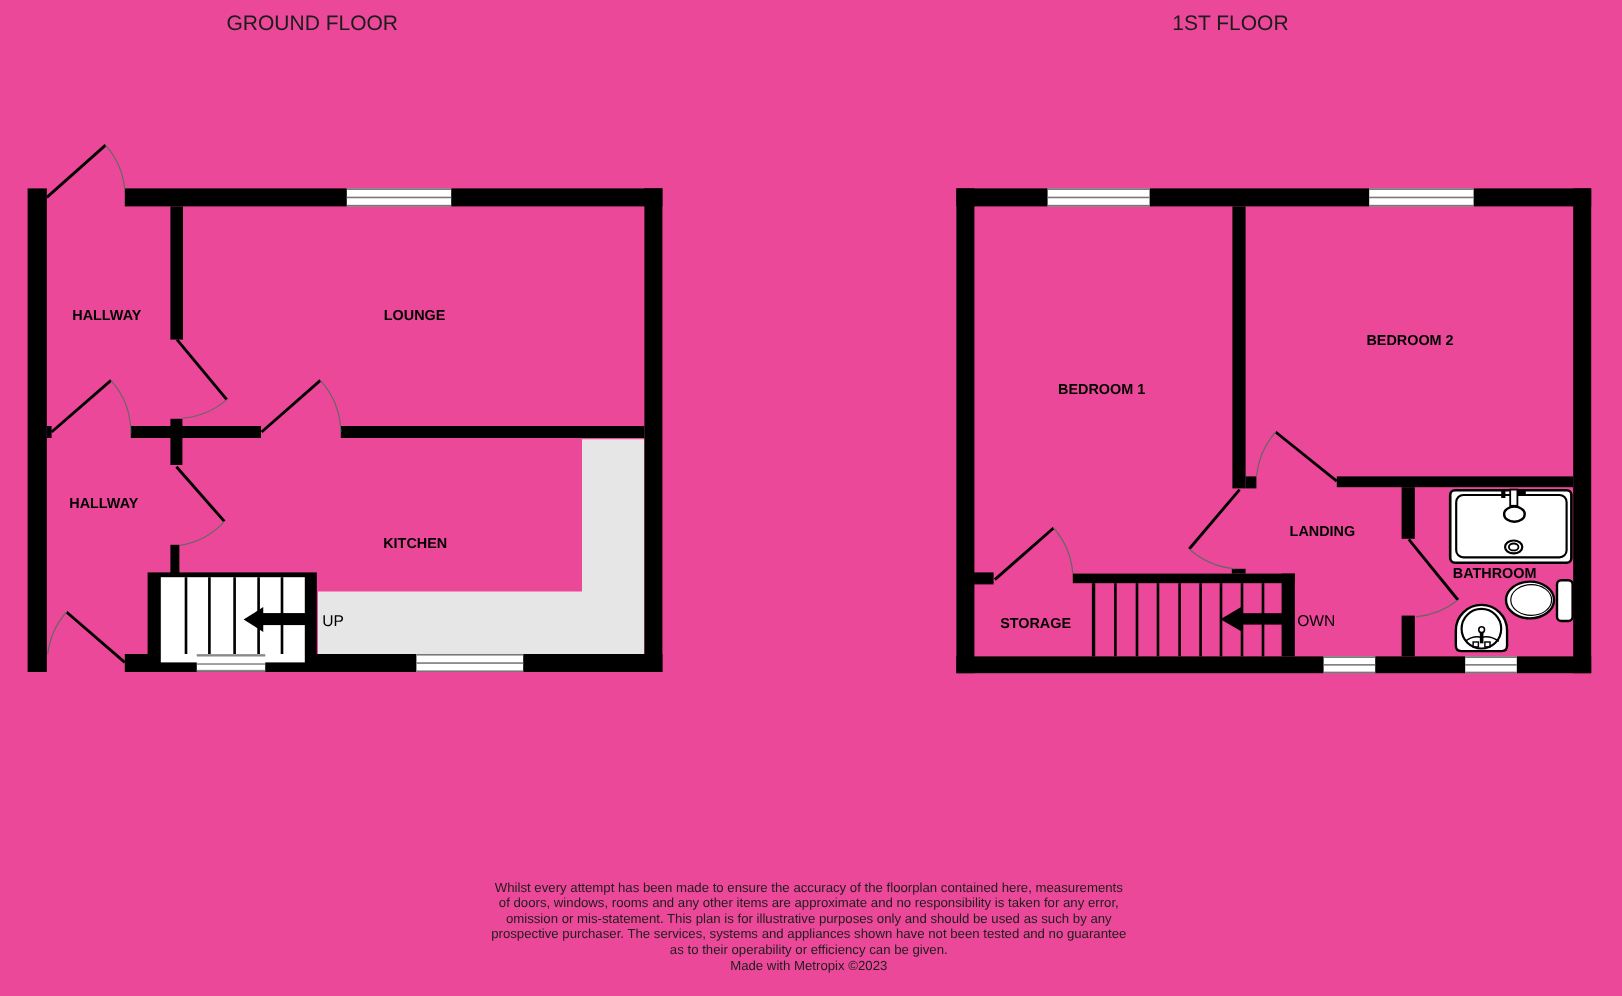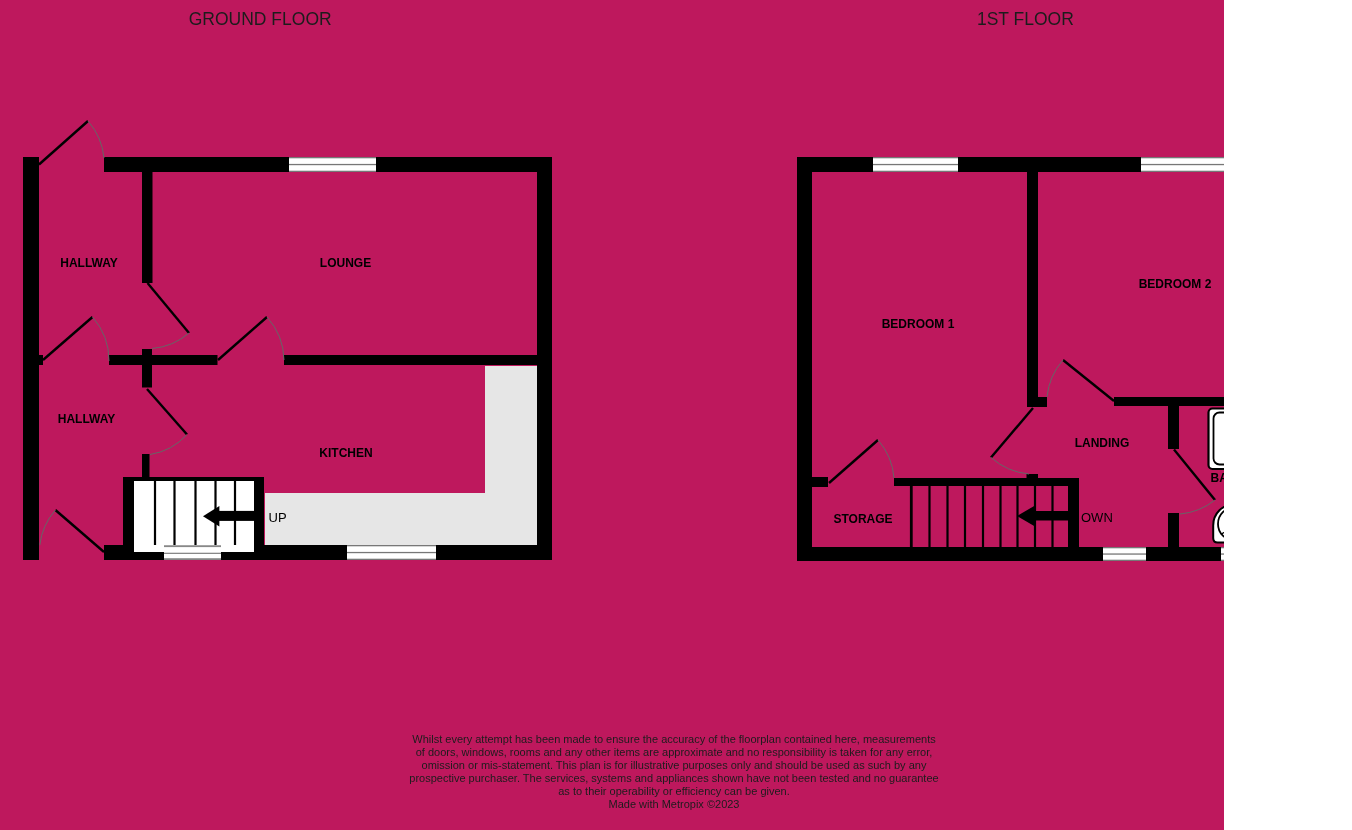--- a/index.html
+++ b/index.html
@@ -1,16 +1,16 @@
 <!DOCTYPE html>
 <html><head>
 <meta charset="utf-8">
 <style>
   html,body{margin:0;padding:0;background:#ffffff;}
-  .page{position:relative;width:1224px;height:830px;background:#be185d;overflow:hidden;}
+  .page{position:relative;width:1352px;height:830px;background:#ec4899;overflow:hidden;}
   text{font-family:"Liberation Sans", sans-serif;} svg{filter:opacity(0.999);}
 </style>
 </head>
 <body>
 <div class="page">
 <svg width="1352" height="830" viewBox="0 0 1352 830" xmlns="http://www.w3.org/2000/svg">
 
 <text x="260.2" y="24.8" font-size="17.5" fill="#1c1c1c" text-anchor="middle">GROUND FLOOR</text>
 
 <text x="1025.4" y="24.8" font-size="17.5" fill="#1c1c1c" text-anchor="middle">1ST FLOOR</text>

